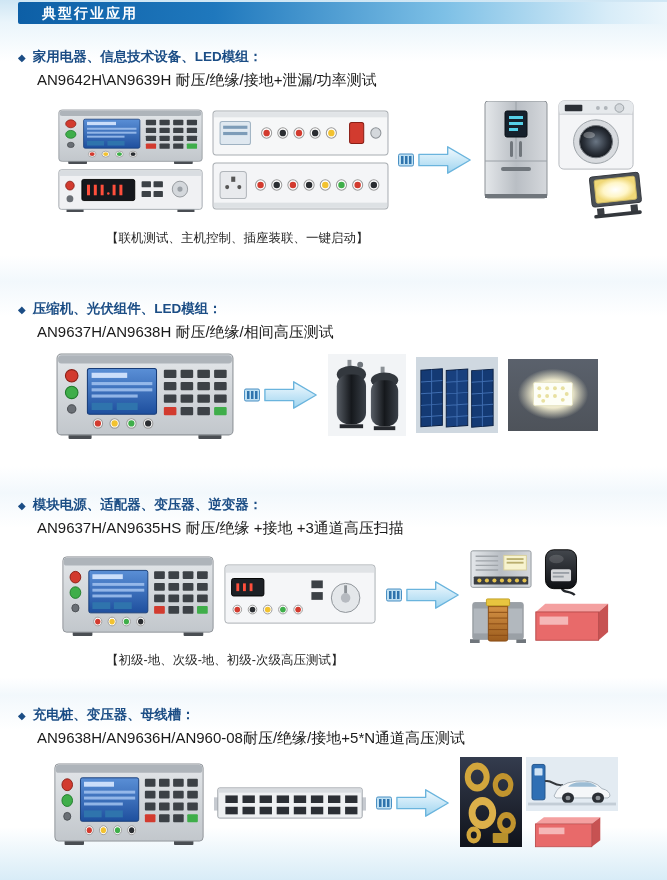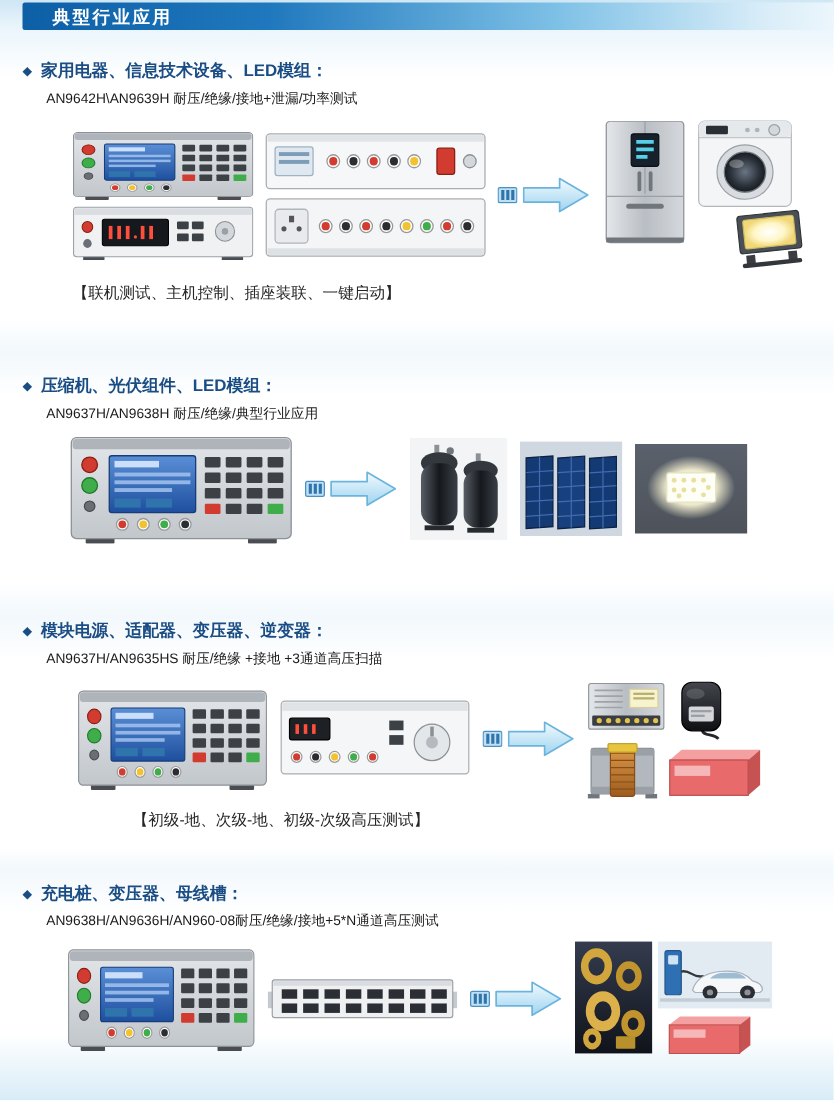--- a/index.html
+++ b/index.html
@@ -8,21 +8,21 @@
     background:linear-gradient(180deg,#cfe6f4 0%,#eaf5fb 2.5%,#ffffff 7%,#ffffff 29%,
       #f2f8fc 32%,#ffffff 36%,#ffffff 53%,#f2f8fc 56%,#ffffff 60%,#ffffff 77%,
       #f2f8fc 79%,#ffffff 83%,#ffffff 94%,#d8ecf7 100%);}
   .hdr{position:absolute;top:2px;left:18px;width:631px;height:22px;border-radius:2px;
     background:linear-gradient(90deg,#0d5fa6 0%,#1f78bd 30%,#7dc0e6 65%,#d7ecf8 90%,#eef7fc 100%);
     color:#fff;font-size:14px;font-weight:700;line-height:22px;padding-left:24px;letter-spacing:2px}
   .sec{position:absolute;left:18px;width:631px}
   #sec1{top:48px}#sec2{top:300px}#sec3{top:496px}#sec4{top:706px}
   .sec-head{display:flex;align-items:center;gap:7px;color:#1b4d85;font-weight:700;font-size:13.5px}
   .bullet{font-size:10px}
-  .sec-sub{margin:5px 0 0 19px;font-size:11px;color:#1a1a1a}
+  .sec-sub{margin:5px 0 0 19px;font-size:15px;color:#1a1a1a}
   .sec-row{display:flex;align-items:center;margin-top:9px}
   .stack{display:flex;flex-direction:column;gap:4px}
   .arrowgrp{display:flex;align-items:center;gap:4px}
   .caption{font-size:12.5px;color:#262626;margin-top:9px}
   svg.img{display:block}
   .prods{position:relative}
   .abs{position:absolute}
 </style>
 </head>
 <body>
@@ -456,29 +456,29 @@
             <use href="#sym-fridge"></use>
           </svg>
         <svg class="img abs" style="left:76px;top:0" viewBox="0 0 80 76" preserveAspectRatio="none" width="78" height="72">
             <use href="#sym-washer"></use>
           </svg>
         <svg class="img abs" style="left:104px;top:72px" viewBox="0 0 70 54" preserveAspectRatio="none" width="62" height="48">
             <use href="#sym-flood"></use>
           </svg>
       </div>
     </div>
-    <div class="caption" style="margin-left:40px">【联机测试、主机控制、插座装联、一键启动】</div>
+    <div class="caption" style="margin-left:88px">【联机测试、主机控制、插座装联、一键启动】</div>
   </section>
 
   <section class="sec" id="sec2">
     <div class="sec-head">
       <span class="bullet">◆</span>
       <span>压缩机、光伏组件、LED模组：</span>
     </div>
-    <div class="sec-sub">AN9637H/AN9638H 耐压/绝缘/典型行业应用</div>
+    <div class="sec-sub">AN9637H/AN9638H 耐压/绝缘/相间高压测试</div>
     <div class="sec-row" style="margin-left:38px;gap:10px">
       <svg class="img" viewBox="0 0 170 85" preserveAspectRatio="none" width="178" height="88">
           <use href="#sym-hipot"></use>
         </svg>
       <div class="arrowgrp">
         <svg class="img" viewBox="0 0 16 14" width="16" height="14">
             <use href="#sym-connector"></use>
           </svg>
         <svg class="img" viewBox="0 0 60 34" preserveAspectRatio="none" width="54" height="32">
             <use href="#sym-arrow"></use>

